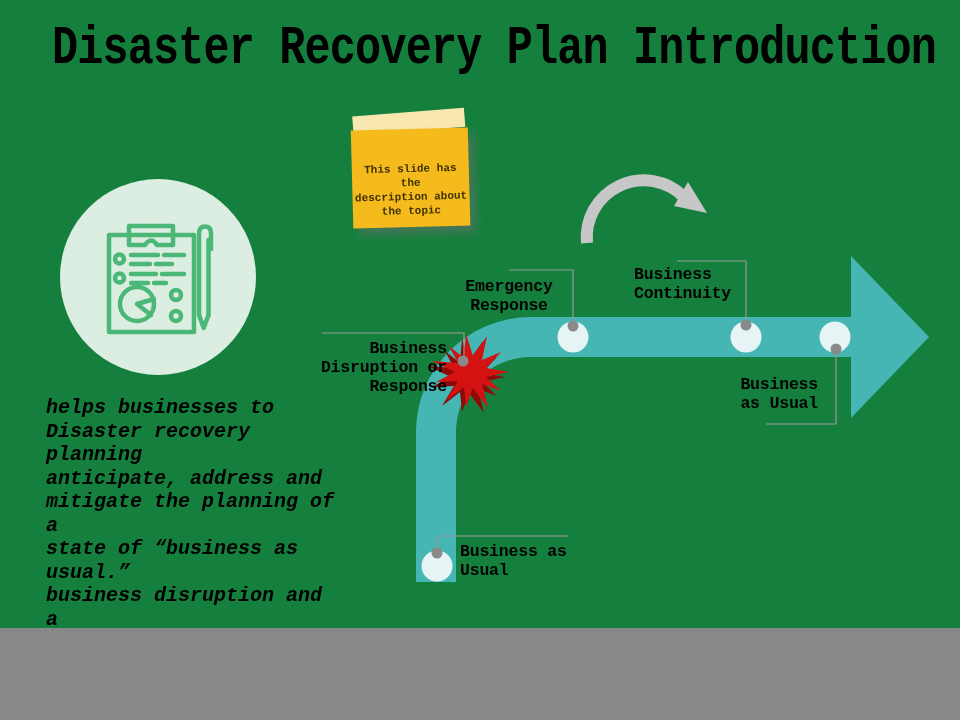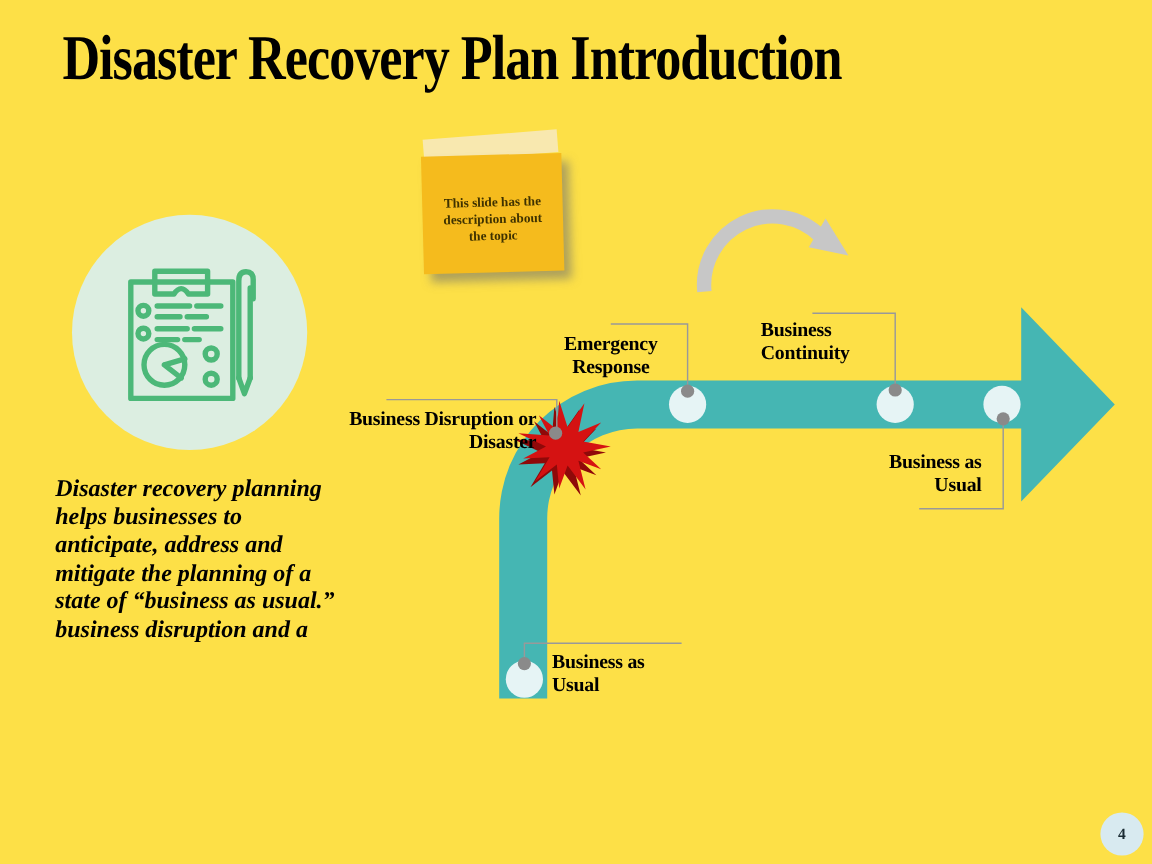--- a/index.html
+++ b/index.html
@@ -1,18 +1,18 @@
 <!DOCTYPE html>
 <html style="--teal: #45B6B3; --marker: #E6F4F5; --dot: #8A8A8A; --red: #D51212; --reddark: #8F0909; --yellow: #F5BB1D; --strip: #F8E8AF; --notetext: #3F3200; --green: #4CB878; --greenbg: #DCEEE1; --arc: #C7C7C7; --leader: #999999; --pagebg: #D8EAF0; --ink: #000000;"><head>
 <meta charset="utf-8">
 <style>
   html,body{margin:0;padding:0;background:#888;}
   .slide{
-    position:relative;width:960px;height:720px;background:#fde047;
-    overflow:hidden;font-family:Liberation Serif, serif;margin:0 auto;
+    position:relative;width:960px;height:628px;background:#15803d;
+    overflow:hidden;font-family:Liberation Mono, monospace;margin:0 auto;
   }
   
   .title{
     position:absolute;left:52px;top:20px;margin:0;
     font-size:53px;font-weight:bold;color:var(--ink,#000);
     letter-spacing:-1px;white-space:nowrap;line-height:1.1;
     transform:scaleX(0.82);transform-origin:left top;
   }
   
   .note{position:absolute;left:352px;top:114px;width:118px;height:116px;transform:rotate(-0.5deg);}
@@ -92,22 +92,22 @@
       <path d="M 37 86 L 54 81 M 37 86 L 51 97"></path>
       <circle cx="76" cy="77" r="5"></circle>
       <circle cx="76" cy="98" r="5"></circle>
       <path d="M 99 97 L 99 16 Q 99 8.5 105 8.5 Q 111 8.5 111 15 L 111 31"></path>
       <path d="M 108.5 22 L 108.5 97"></path>
       <path d="M 99 97 L 103.7 110 L 108.5 97"></path>
     </g>
   </svg>
 
   <div class="desc">
+    <div>helps businesses to</div>
     <div>Disaster recovery planning</div>
-    <div>helps businesses to</div>
     <div>anticipate, address and</div>
     <div>mitigate the planning of a</div>
     <div>state of “business as usual.”</div>
     <div>business disruption and a</div>
   </div>
 
   <svg class="gfx" width="960" height="720" viewBox="0 0 960 720">
 
     <path style="fill:var(--teal,#45B6B3)" d="M 416 582 L 416 432 A 115 115 0 0 1 531 317 L 851 317 L 851 256
              L 929 337 L 851 418 L 851 357 L 531 357 A 75 75 0 0 0 456 432
@@ -131,21 +131,21 @@
     <polyline fill="none" style="stroke:var(--leader,#999)" stroke-width="1.2" points="568,536 437,536 437,551"></polyline>
 
     <circle cx="463" cy="361" r="5.5" style="fill:var(--dot,#8A8A8A)"></circle>
     <circle cx="573" cy="326" r="5.5" style="fill:var(--dot,#8A8A8A)"></circle>
     <circle cx="746" cy="325" r="5.5" style="fill:var(--dot,#8A8A8A)"></circle>
     <circle cx="836" cy="349" r="5.5" style="fill:var(--dot,#8A8A8A)"></circle>
     <circle cx="437" cy="553" r="5.5" style="fill:var(--dot,#8A8A8A)"></circle>
   </svg>
 
   <div class="stage-label lbl-bottom-bau">Business as Usual</div>
-  <div class="stage-label lbl-disruption">Business Disruption or Disaster</div>
+  <div class="stage-label lbl-disruption">Business Disruption or Response</div>
   <div class="stage-label lbl-emergency">Emergency Response</div>
   <div class="stage-label lbl-continuity">Business Continuity</div>
   <div class="stage-label lbl-right-bau">Business as Usual</div>
 
   <div class="page-num">
     <span>4</span>
   </div>
 
 </div>
 

